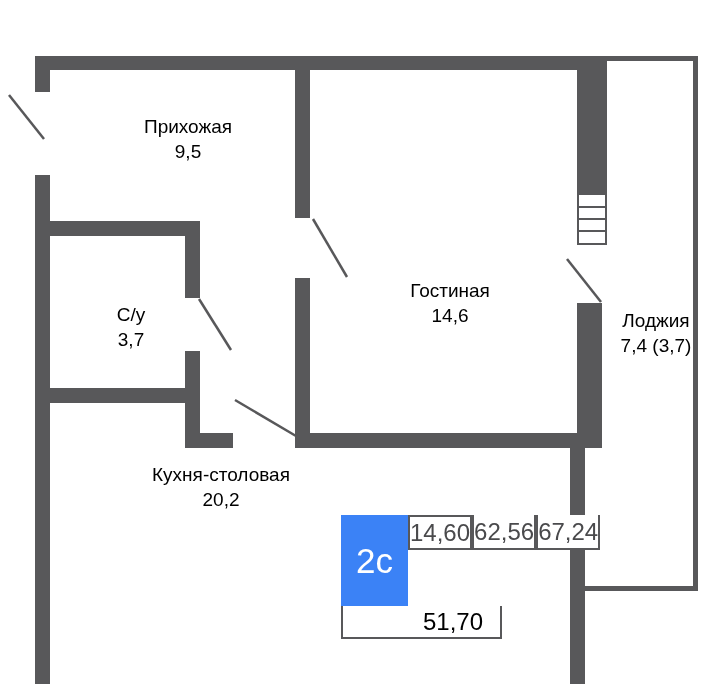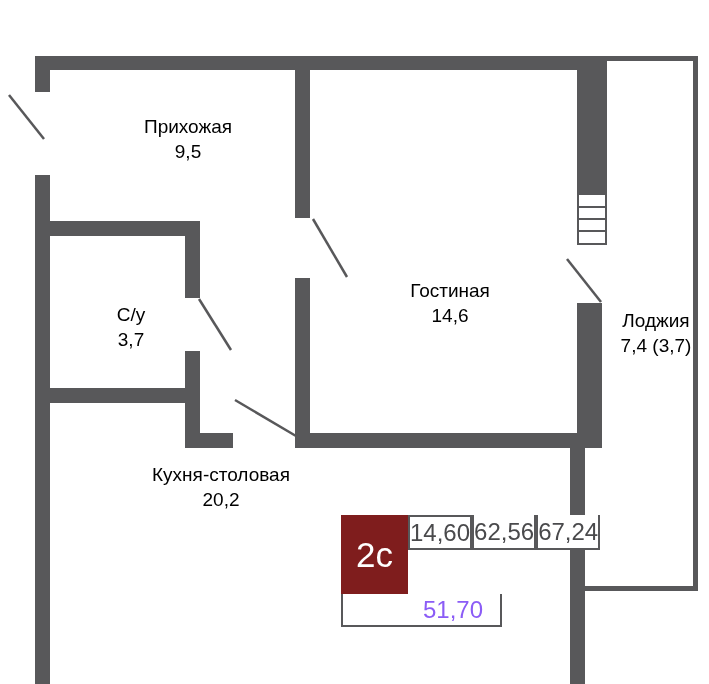--- a/index.html
+++ b/index.html
@@ -25,22 +25,22 @@
   
   .it {
     position: absolute;
     left: 341px;
     top: 467px;
     width: 161px;
   }
   .it-main { display: flex; }
   .it-badge {
     width: 67px;
-    height: 79px;
-    background: #7f1d1d;
+    height: 91px;
+    background: #3b82f6;
     color: #ffffff;
     font-size: 35px;
     display: flex;
     align-items: center;
     justify-content: center;
   }
   .it-vals {
     width: 94px;
     display: flex;
   }
@@ -65,21 +65,21 @@
     background: #ffffff;
     display: flex;
   }
   .it-bottom-spacer { width: 63px; }
   .it-bottom-value {
     flex: 1;
     display: flex;
     align-items: center;
     justify-content: center;
     font-size: 24px;
-    color: #8b5cf6;
+    color: #000000;
   }
 </style>
 </head>
 <body>
 
 <div class="plan-wrap">
   <svg width="709" height="684" viewBox="0 0 709 684">
 
     <g fill="#58585a">
       <rect x="35" y="8" width="572" height="14"></rect>

